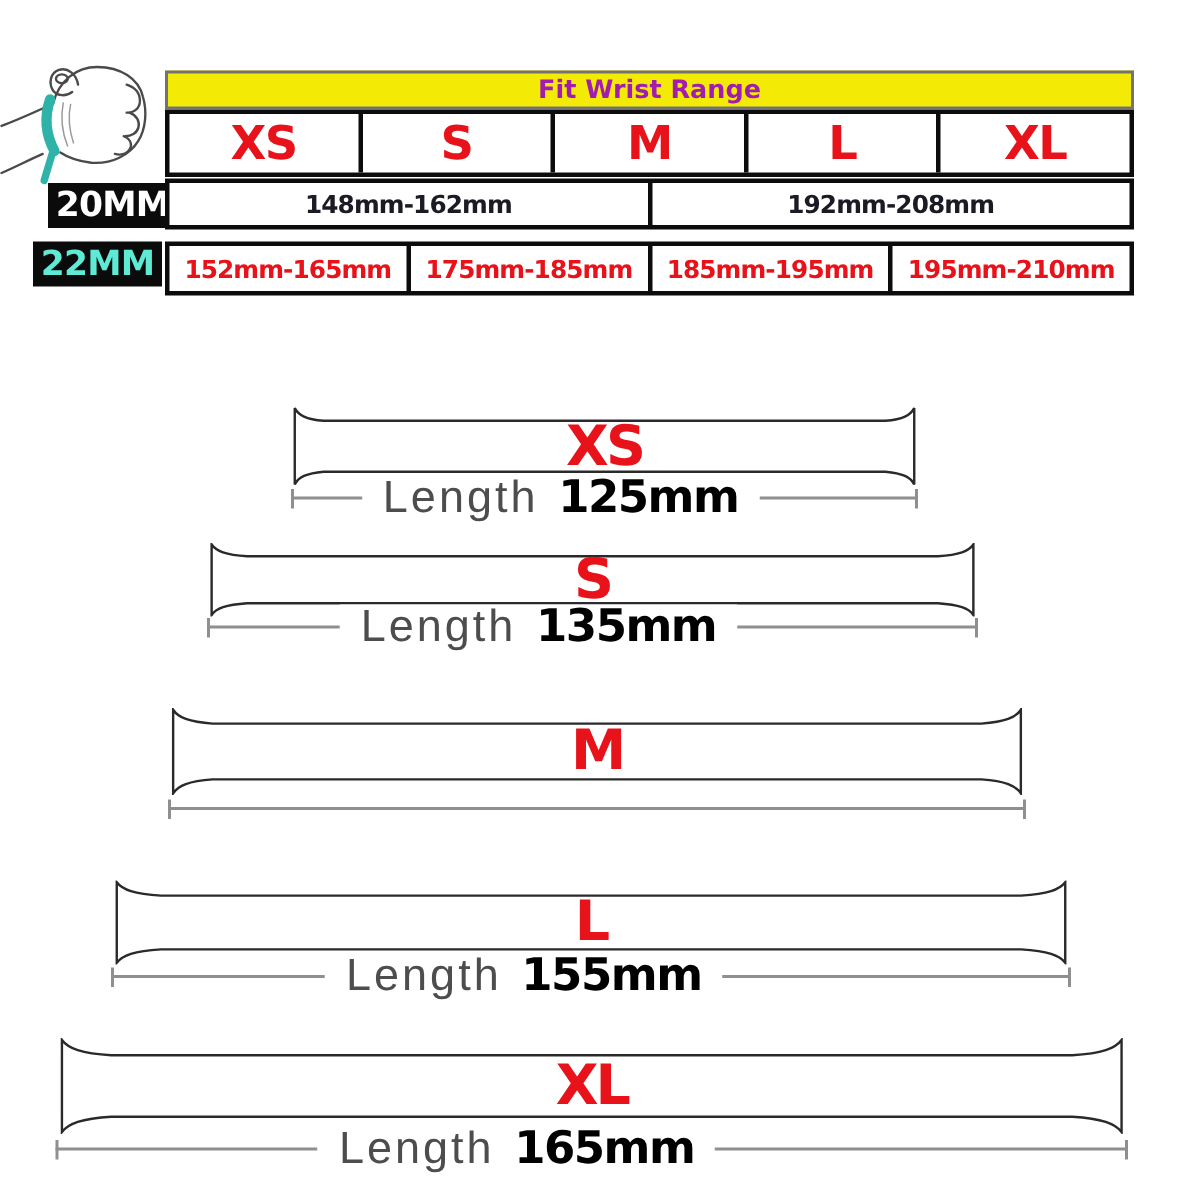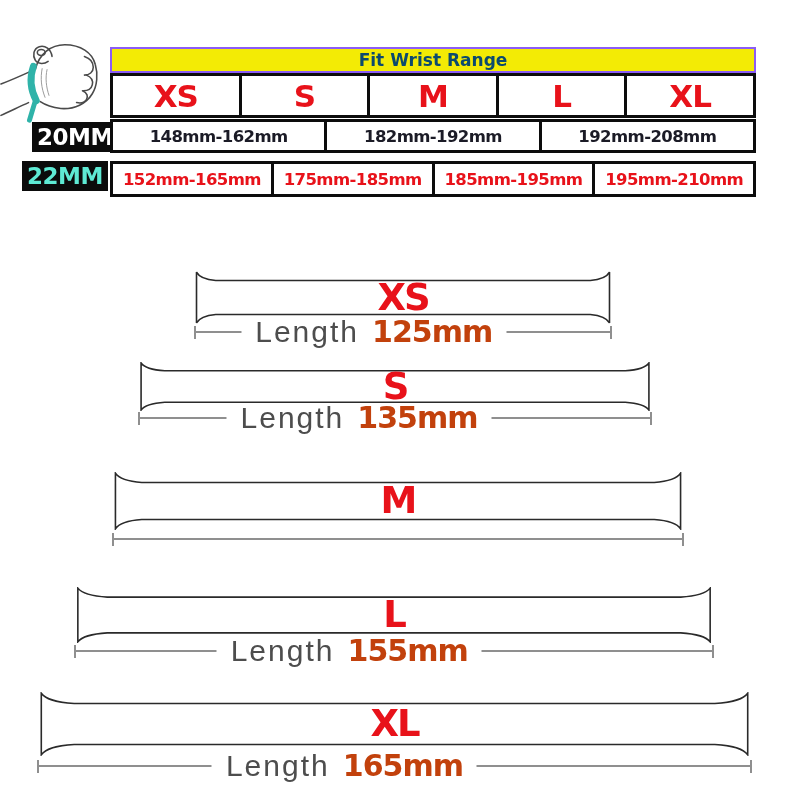--- a/index.html
+++ b/index.html
@@ -1,23 +1,23 @@
 <!DOCTYPE html>
 <html><head>
 <meta charset="utf-8">
 <style>
   html,body{margin:0;padding:0;background:#fff;}
   #stage{position:relative;width:800px;height:800px;background:#ffffff;overflow:hidden;
          font-family:"DejaVu Sans",sans-serif;}
 
   
   .yellow-bar{position:absolute;left:110px;top:47px;width:646px;height:26px;
-    background:#f3eb05;border:2px solid #8b5cf6;box-sizing:border-box;
+    background:#f3eb05;border:2px solid #737373;box-sizing:border-box;
     display:flex;align-items:center;justify-content:center;
-    font-weight:bold;font-size:17px;color:#0c4a6e;letter-spacing:0px;}
+    font-weight:bold;font-size:17px;color:#a21caf;letter-spacing:0px;}
   .trow{position:absolute;left:110px;width:646px;display:flex;
     border:3px solid #0c0c0c;box-sizing:border-box;background:#fff;}
   .trow .cell{flex:1 1 0;display:flex;align-items:center;justify-content:center;
     border-left:3px solid #0c0c0c;overflow:hidden;white-space:nowrap;}
   .trow .cell:first-child{border-left:none;}
   #size-row{top:73px;height:45px;}
   #size-row .cell{font-weight:bold;font-size:31px;color:#e8121a;letter-spacing:-1px;}
   #row-20mm{top:119px;height:34px;}
   #row-22mm{top:161px;height:36px;}
   .val-cell{font-weight:bold;font-size:16.5px;letter-spacing:-0.6px;}
@@ -43,21 +43,21 @@
     border-top:2px solid #8f8f8f;}
   .m-line::before,.m-line::after{content:"";position:absolute;top:-7px;
     width:2px;height:13px;background:#8f8f8f;}
   .m-line::before{left:0;}
   .m-line::after{right:0;}
   .len{position:absolute;left:43%;top:calc(var(--liney) + 1px);
     transform:translate(-50%,-50%);background:#ffffff;padding:0 14px;
     white-space:nowrap;line-height:1;}
   .len .lw{font-family:Liberation Sans, sans-serif;font-weight:400;
     color:#4d4d4d;font-size:30px;letter-spacing:2px;}
-  .len .lv{font-weight:bold;color:#c2410c;font-size:30px;letter-spacing:-1px;
+  .len .lv{font-weight:bold;color:#000000;font-size:30px;letter-spacing:-1px;
     margin-left:8px;text-align:center;}
 
   .band-xs{left:194px;top:271px;width:418px;--svgh:53px;--liney:60px;}
   .band-s {left:138px;top:362px;width:514px;--svgh:49px;--liney:55px;}
   .band-m {left:112px;top:472px;width:572px;--svgh:58px;--liney:66px;}
   .band-l {left:74px; top:587px;width:640px;--svgh:56px;--liney:63px;}
   .band-xl{left:37px; top:692px;width:715px;--svgh:64px;--liney:73px;}
 </style>
 </head>
 <body>
@@ -91,21 +91,20 @@
     <div class="cell">XS</div>
     <div class="cell">S</div>
     <div class="cell">M</div>
     <div class="cell">L</div>
     <div class="cell">XL</div>
   </div>
 
   <div class="mm-label" id="label-20mm">20MM</div>
   <div class="trow" id="row-20mm">
     <div class="cell val-cell">148mm-162mm</div>
-    <div class="cell val-cell">182mm-192mm</div>
     <div class="cell val-cell">192mm-208mm</div>
   </div>
 
   <div class="mm-label" id="label-22mm">22MM</div>
   <div class="trow" id="row-22mm">
     <div class="cell val-cell">152mm-165mm</div>
     <div class="cell val-cell">175mm-185mm</div>
     <div class="cell val-cell">185mm-195mm</div>
     <div class="cell val-cell">195mm-210mm</div>
   </div>

